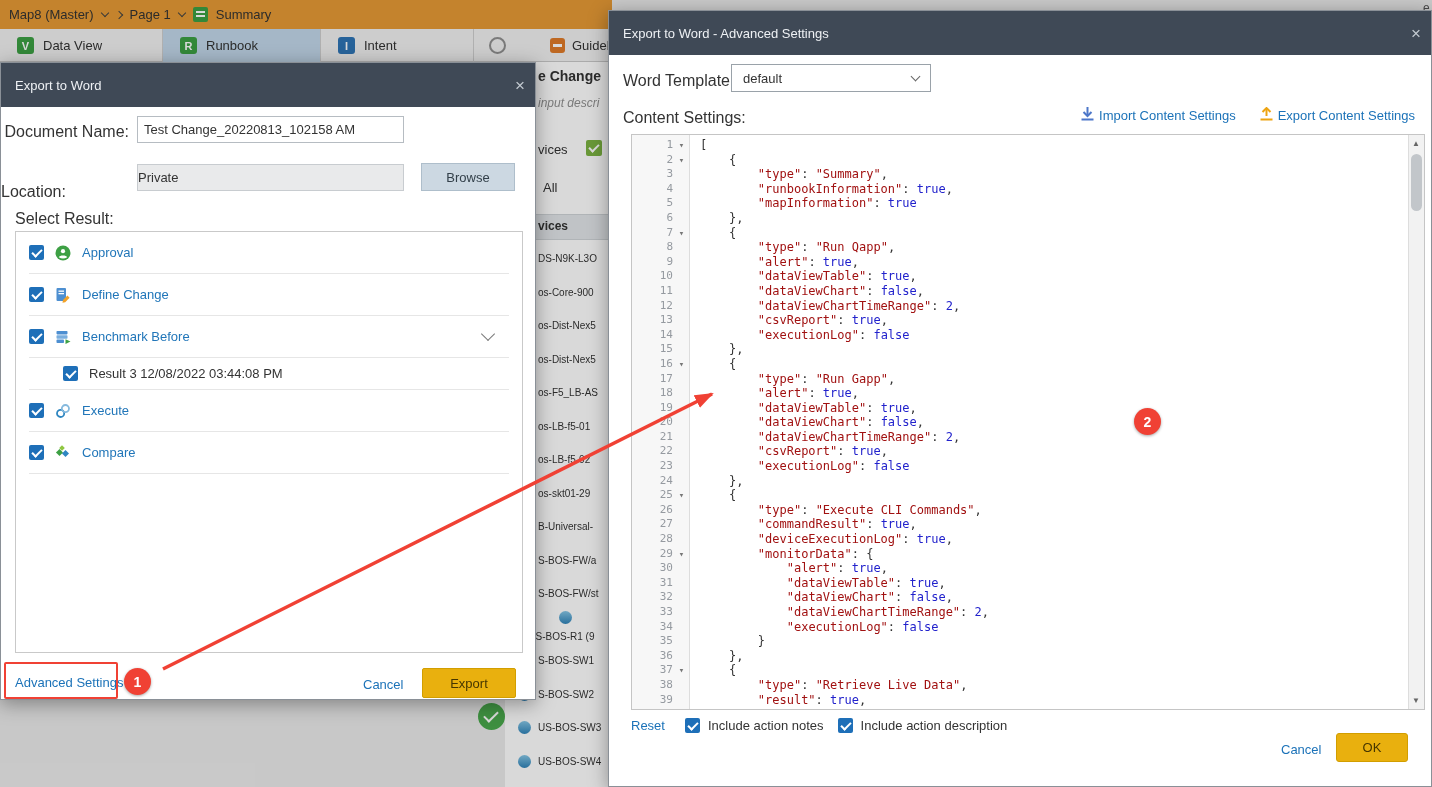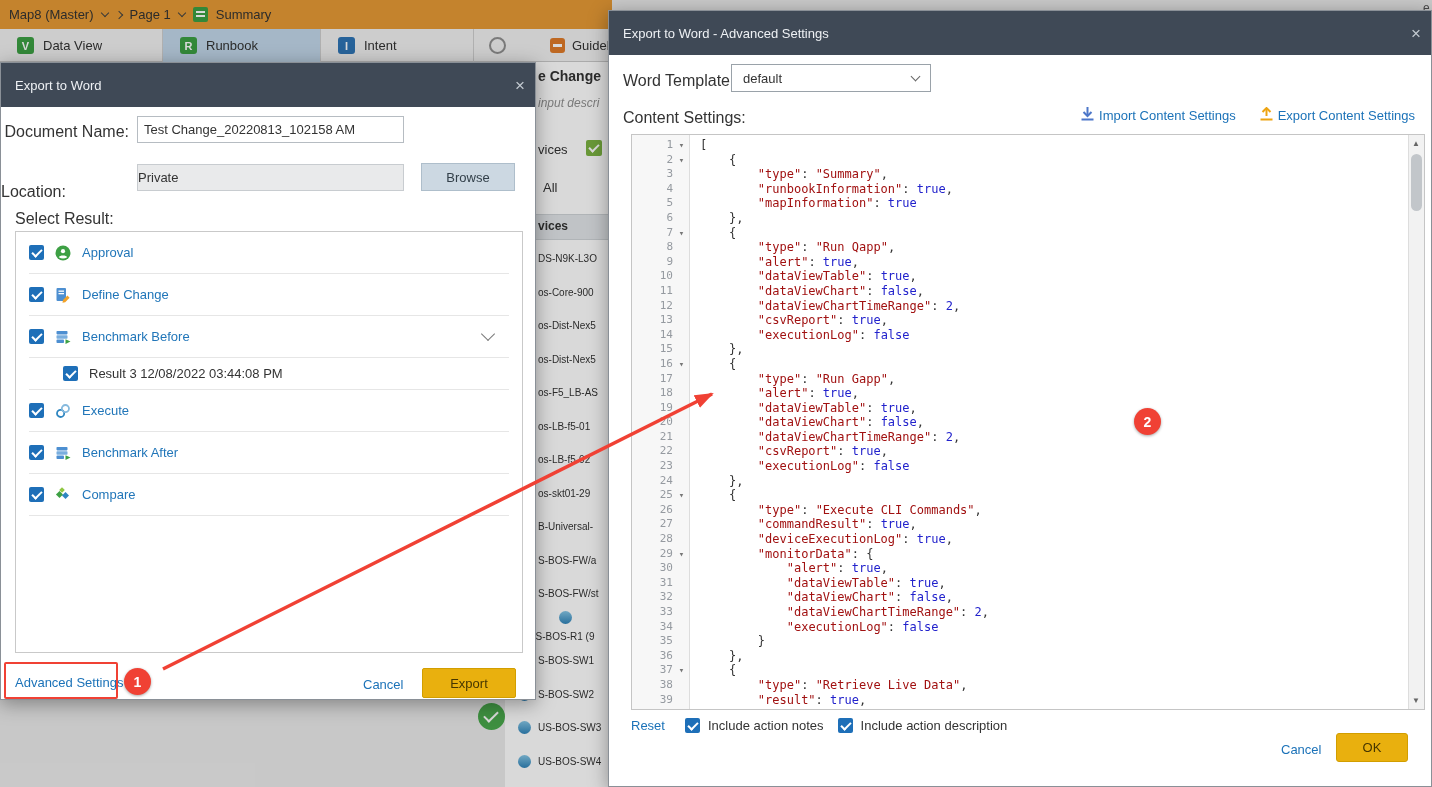--- a/index.html
+++ b/index.html
@@ -301,32 +301,20 @@
               <circle cx="5.6" cy="10.4" r="3.6" fill="none" stroke="#2e86c1" stroke-width="1.8"></circle>
               <circle cx="10.4" cy="5.6" r="3.6" fill="none" stroke="#85b9dd" stroke-width="1.8"></circle>
             </svg>
           </span>
           <span class="r-label">Execute</span>
         </div>
         <div class="r-row">
           <span class="cb"></span>
           <span class="r-ico">
             <svg width="16" height="16" viewBox="0 0 16 16">
-              <rect x="1.5" y="2" width="11" height="3.4" rx="0.8" fill="#4d8fd1"></rect>
-              <rect x="1.5" y="6.3" width="11" height="3.4" rx="0.8" fill="#79aede"></rect>
-              <rect x="1.5" y="10.6" width="7.5" height="3.4" rx="0.8" fill="#4d8fd1"></rect>
-              <path d="M10.5 10.2l5 2.4-5 2.4z" fill="#3da044"></path>
-            </svg>
-          </span>
-          <span class="r-label">Benchmark After</span>
-        </div>
-        <div class="r-row">
-          <span class="cb"></span>
-          <span class="r-ico">
-            <svg width="16" height="16" viewBox="0 0 16 16">
               <rect x="2" y="5" width="5" height="5" fill="#3da044" transform="rotate(45 4.5 7.5)"></rect>
               <rect x="8" y="6" width="5" height="5" fill="#2e86c1" transform="rotate(45 10.5 8.5)"></rect>
               <rect x="5" y="1" width="4" height="4" fill="#8fc741" transform="rotate(45 7 3)"></rect>
             </svg>
           </span>
           <span class="r-label">Compare</span>
         </div>
       </div>
     <a class="lnk" id="adv-link">Advanced Settings</a>
     <a class="lnk" id="exp-cancel">Cancel</a>

